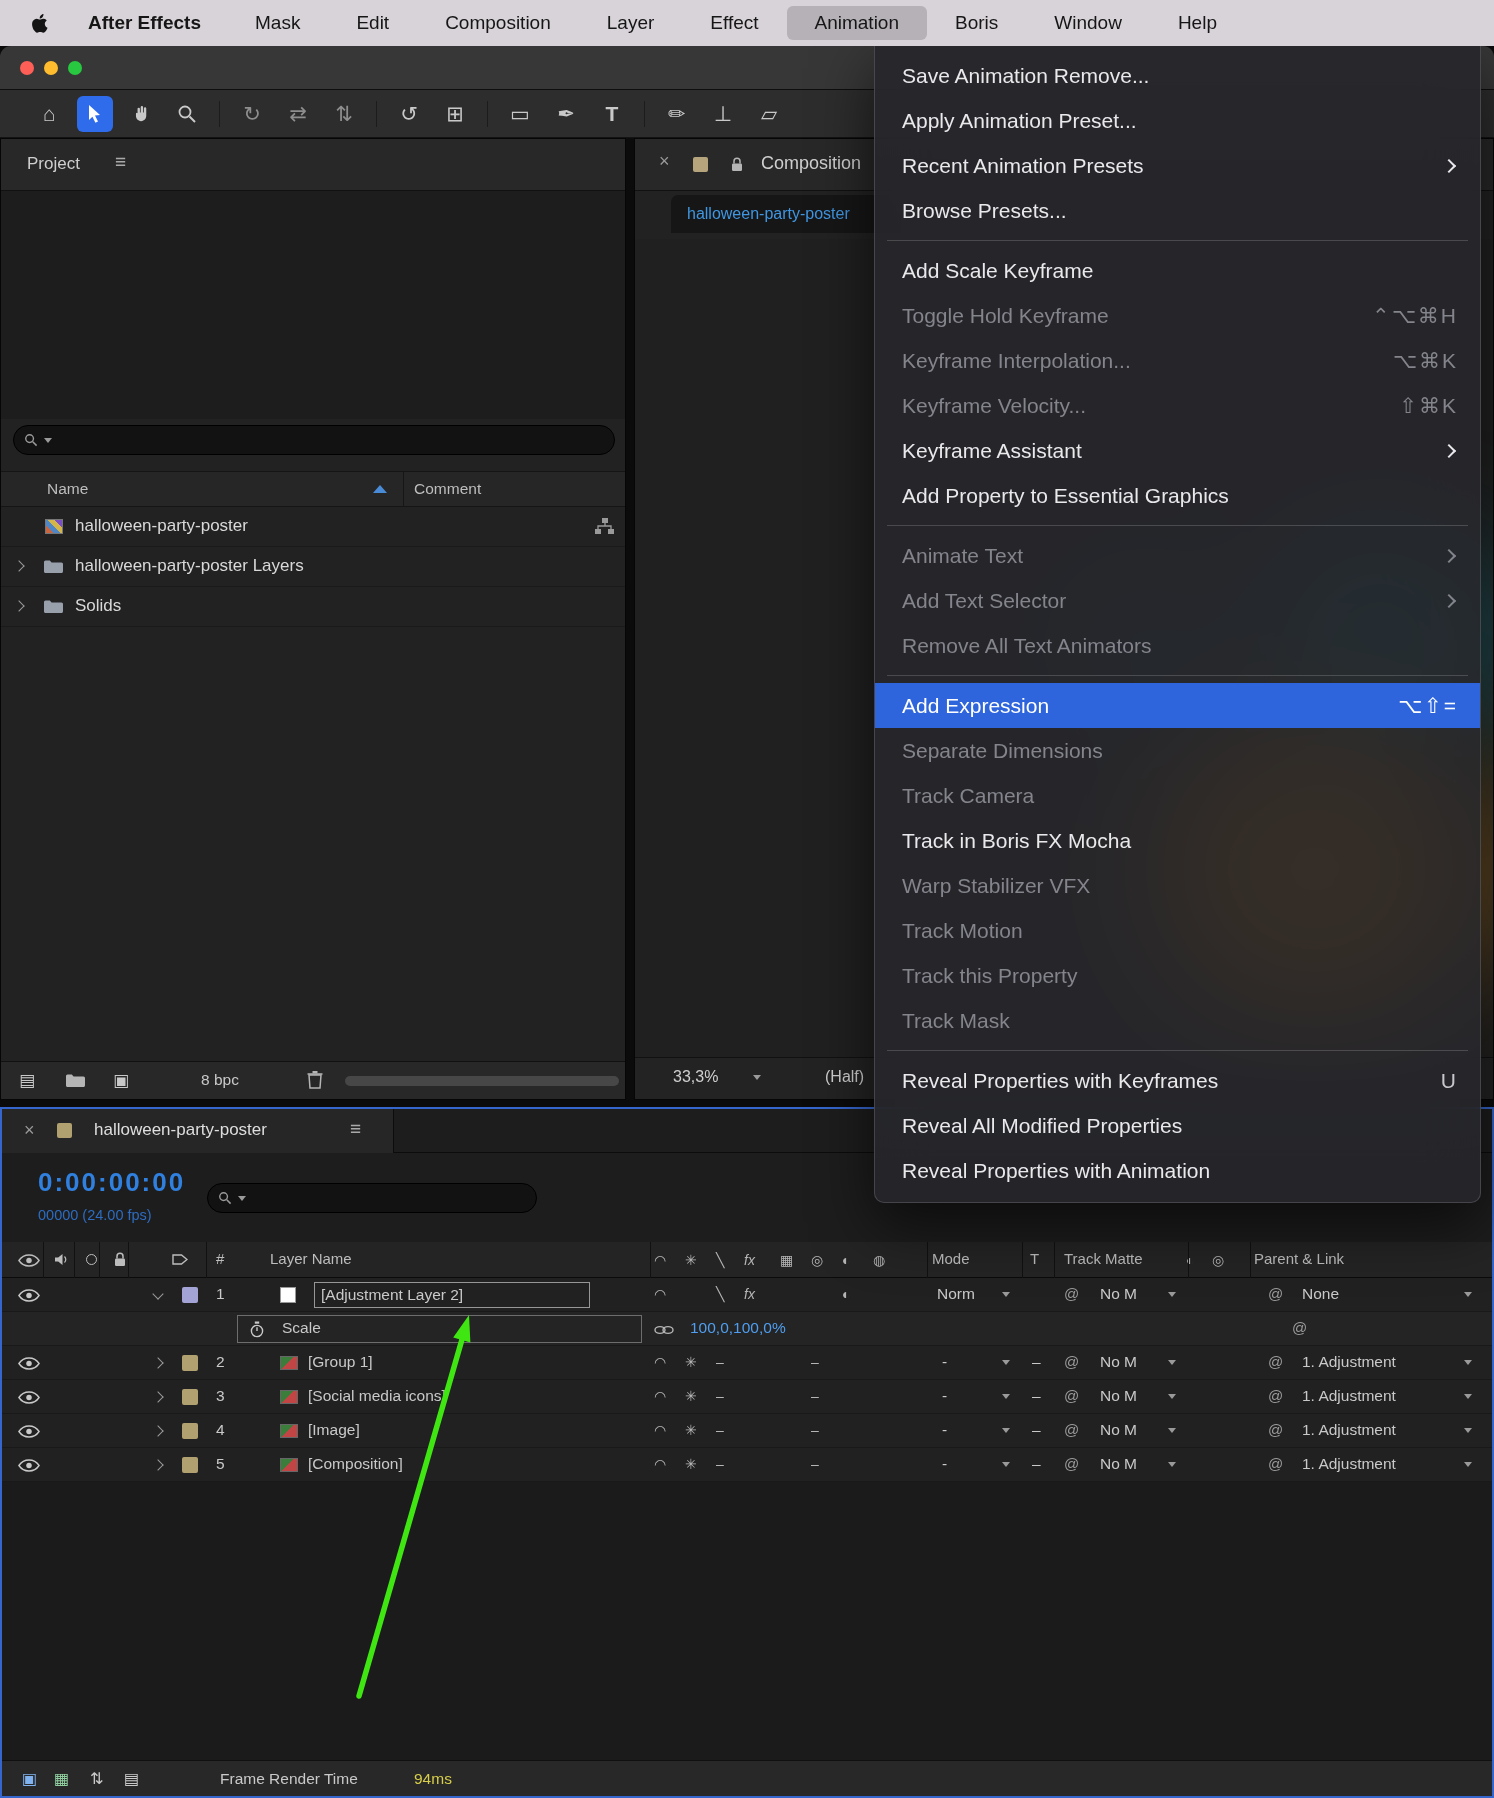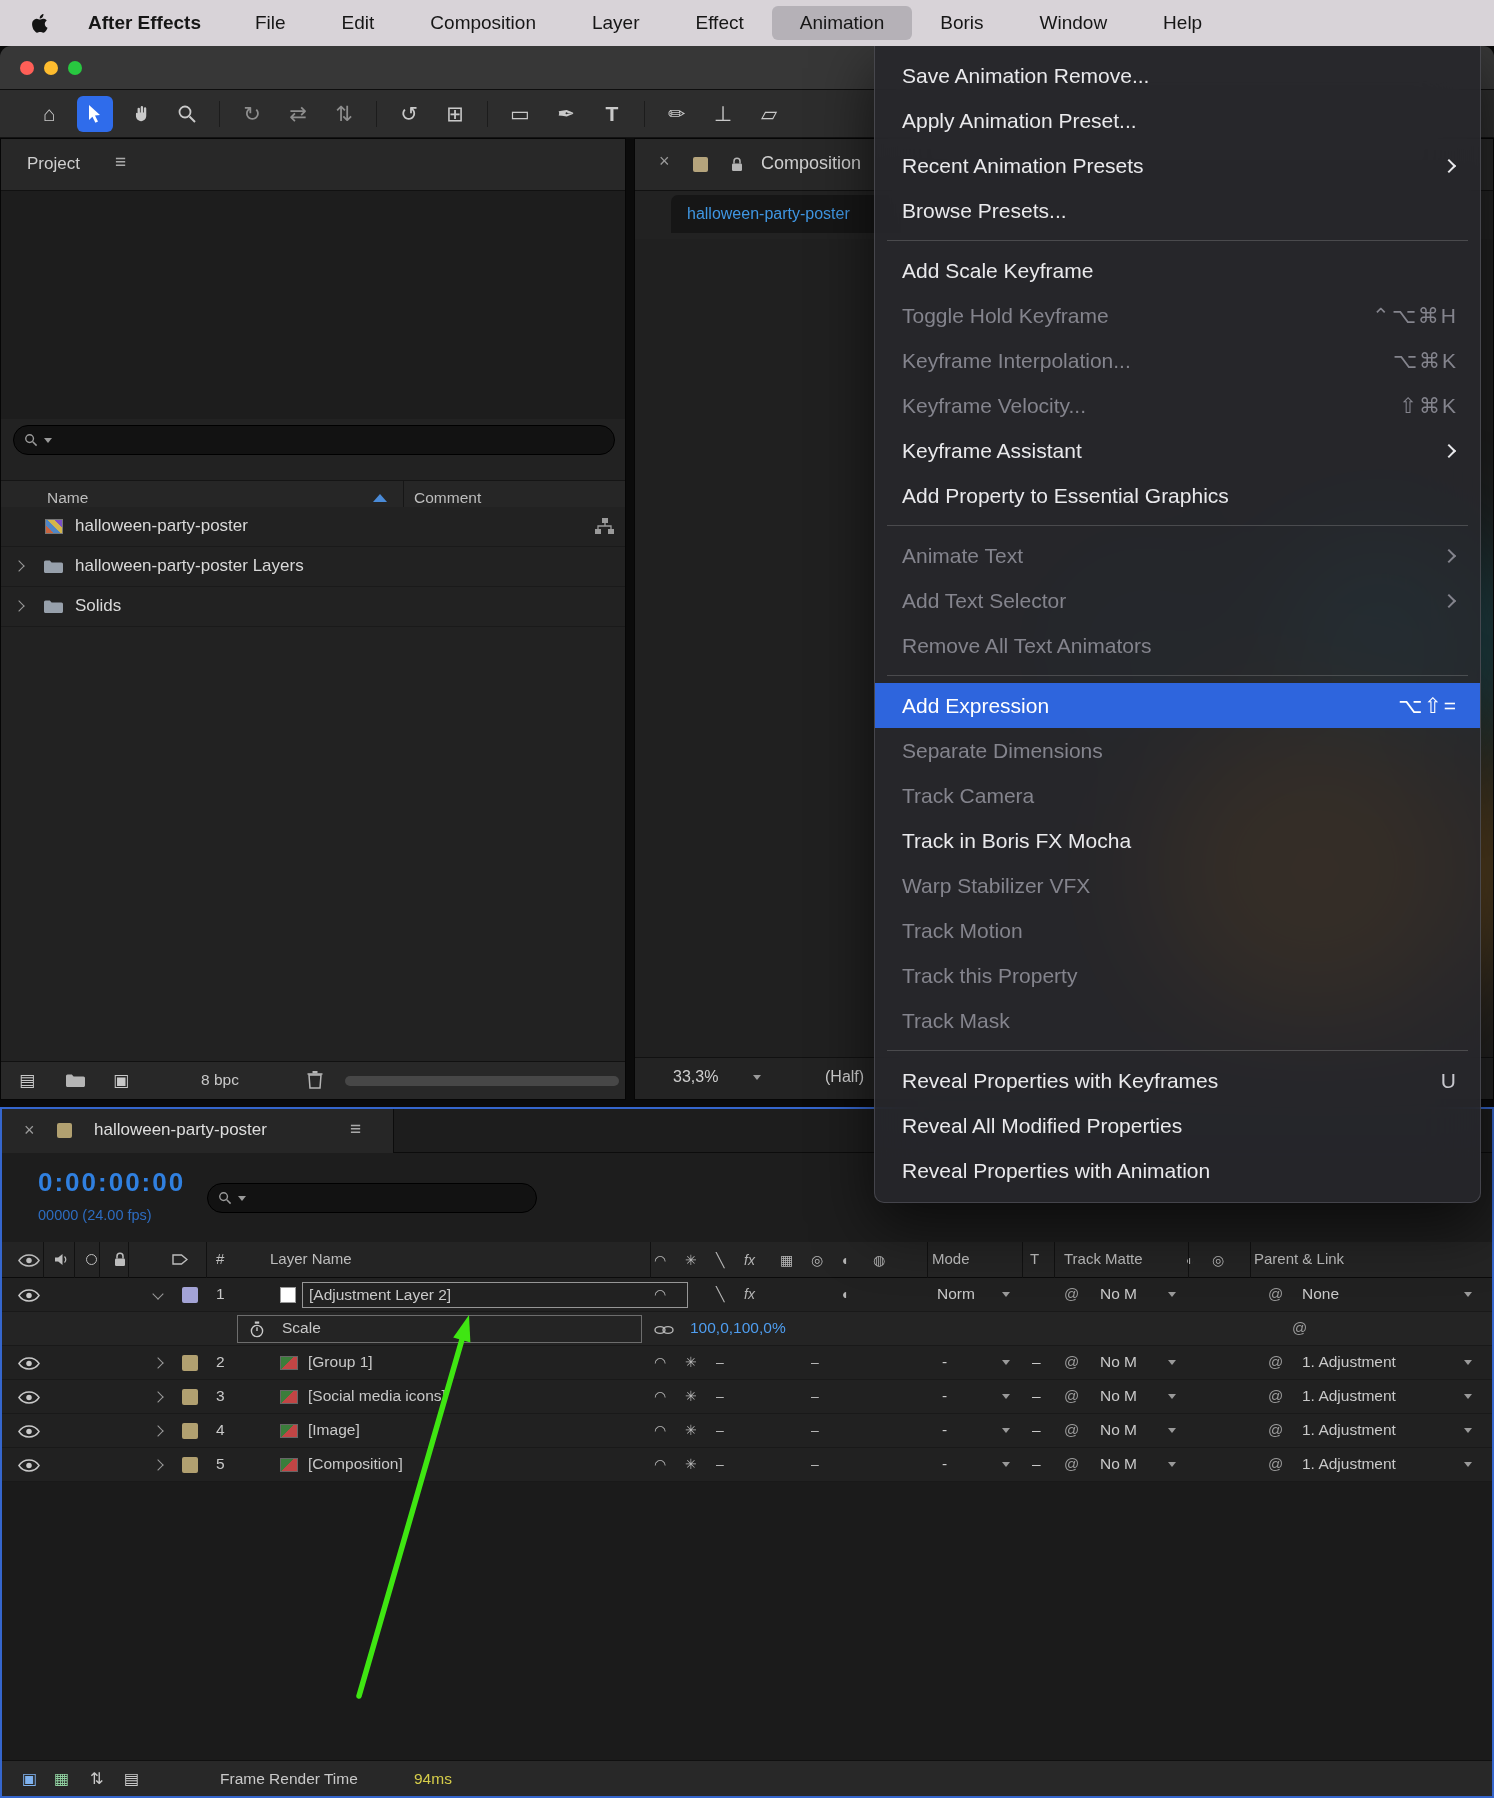--- a/index.html
+++ b/index.html
@@ -138,21 +138,21 @@
         <span class="abs" style="left:114px;top:12px;font-size:19px;color:#a9a9a9">≡</span>
       </div>
       <div class="proj-preview"></div>
       <div class="searchpill" style="left:12px;top:286px;width:602px">
         <svg width="14" height="14" viewBox="0 0 20 20">
             <circle cx="8" cy="8" r="5.5" fill="none" stroke="#9a9a9a" stroke-width="2"></circle>
             <line x1="12.5" y1="12.5" x2="18" y2="18" stroke="#9a9a9a" stroke-width="2.2"></line>
           </svg>
         <span class="caret"></span>
       </div>
-      <div class="listhead" style="top:341px">
+      <div class="listhead" style="top:332px">
         <span class="abs" style="left:46px;top:8px">Name</span>
         <span class="sort-up abs" style="left:372px;top:13px"></span>
         <span class="abs" style="left:413px;top:8px">Comment</span>
         <span class="abs" style="left:402px;top:0;width:1px;height:36px;background:#161616"></span>
       </div>
 
       <div class="prow" style="top:368px">
         <span class="abs" style="left:44px;top:12px;width:18px;height:15px;border:1px solid #777;background:linear-gradient(45deg,#c9653f 25%,#4f86c6 25% 50%,#d3b54a 50% 75%,#7a4fc6 75%)"></span>
         <span class="abs" style="left:74px;top:9px">halloween-party-poster</span>
         <svg class="abs" style="left:594px;top:11px" width="20" height="17" viewBox="0 0 20 17">
@@ -288,21 +288,21 @@
 
       <div class="tlrow" style="top:169px">
         <svg class="cell" style="left:16px;top:11px" width="22" height="13" viewBox="0 0 24 14">
             <path d="M12 1C7 1 3 4 1 7c2 3 6 6 11 6s9-3 11-6c-2-3-6-6-11-6z" fill="none" stroke="#c9c9c9" stroke-width="1.5"></path>
             <circle cx="12" cy="7" r="3" fill="#c9c9c9"></circle>
           </svg>
         <span class="chev down cell" style="left:152px;top:12px"></span>
         <span class="swatch" style="left:180px;background:#a3a3d6"></span>
         <span class="cell" style="left:214px">1</span>
         <span class="cell" style="left:278px;top:9px;width:16px;height:16px;background:#fff;border:1px solid #999"></span>
-        <div class="namebox" style="left:300px;width:386px">
+        <div class="namebox" style="left:312px;width:276px">
             <span>[Adjustment Layer 2]</span>
           </div>
         <span class="sw" style="left:652px">◠</span>
         <span class="sw" style="left:714px">╲</span>
         <span class="sw" style="left:742px;font-style:italic">fx</span>
         <span class="sw" style="left:840px">◐</span>
         <span class="cell" style="left:935px">Norm</span>
         <span class="caret cell" style="left:1000px;top:14px"></span>
         <span class="cell whip" style="left:1062px">@</span>
         <span class="cell" style="left:1098px">No M</span>
@@ -446,21 +446,21 @@
     <polygon points="129,15 130.4,42.5 113.2,37.5" fill="#3fe612"></polygon>
   </svg>
 
   <div class="menubar">
     <span class="mb-apple">
       <svg width="18" height="21" viewBox="0 0 19 23">
           <path fill="#141414" d="M15.8 12.1c0-2.6 2.1-3.8 2.2-3.9-1.2-1.8-3.1-2-3.7-2-1.6-.2-3.1.9-3.9.9-.8 0-2-.9-3.4-.9-1.7 0-3.3 1-4.2 2.6-1.8 3.1-.5 7.7 1.3 10.2.9 1.2 1.9 2.6 3.3 2.6 1.3-.1 1.8-.8 3.4-.8s2 .8 3.4.8c1.4 0 2.3-1.3 3.2-2.5 1-1.4 1.4-2.8 1.4-2.9-.1 0-2.9-1.1-3-4.1zM13.3 4.6c.7-.9 1.2-2.1 1.1-3.4-1 0-2.3.7-3 1.6-.7.8-1.3 2-1.1 3.3 1.1 0 2.3-.6 3-1.5z"></path>
         </svg>
     </span>
     <span class="mb-app">After Effects</span>
-    <span class="mb-item">File</span>
+    <span class="mb-item">Mask</span>
     <span class="mb-item">Edit</span>
     <span class="mb-item">Composition</span>
     <span class="mb-item">Layer</span>
     <span class="mb-item">Effect</span>
     <span class="mb-item active">Animation</span>
     <span class="mb-item">Boris</span>
     <span class="mb-item">Window</span>
     <span class="mb-item">Help</span>
   </div>
 

